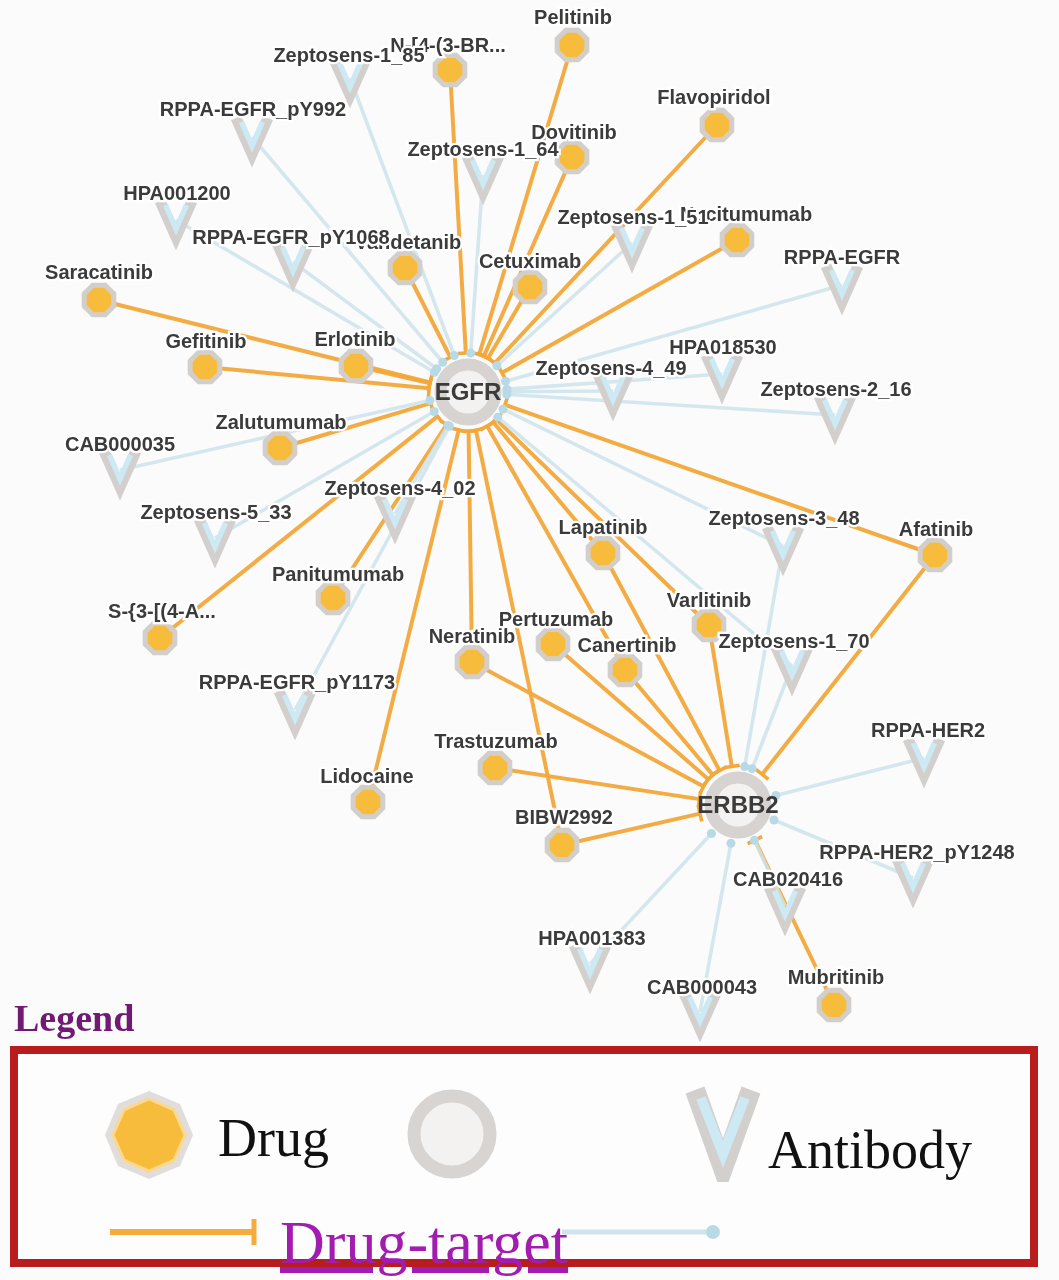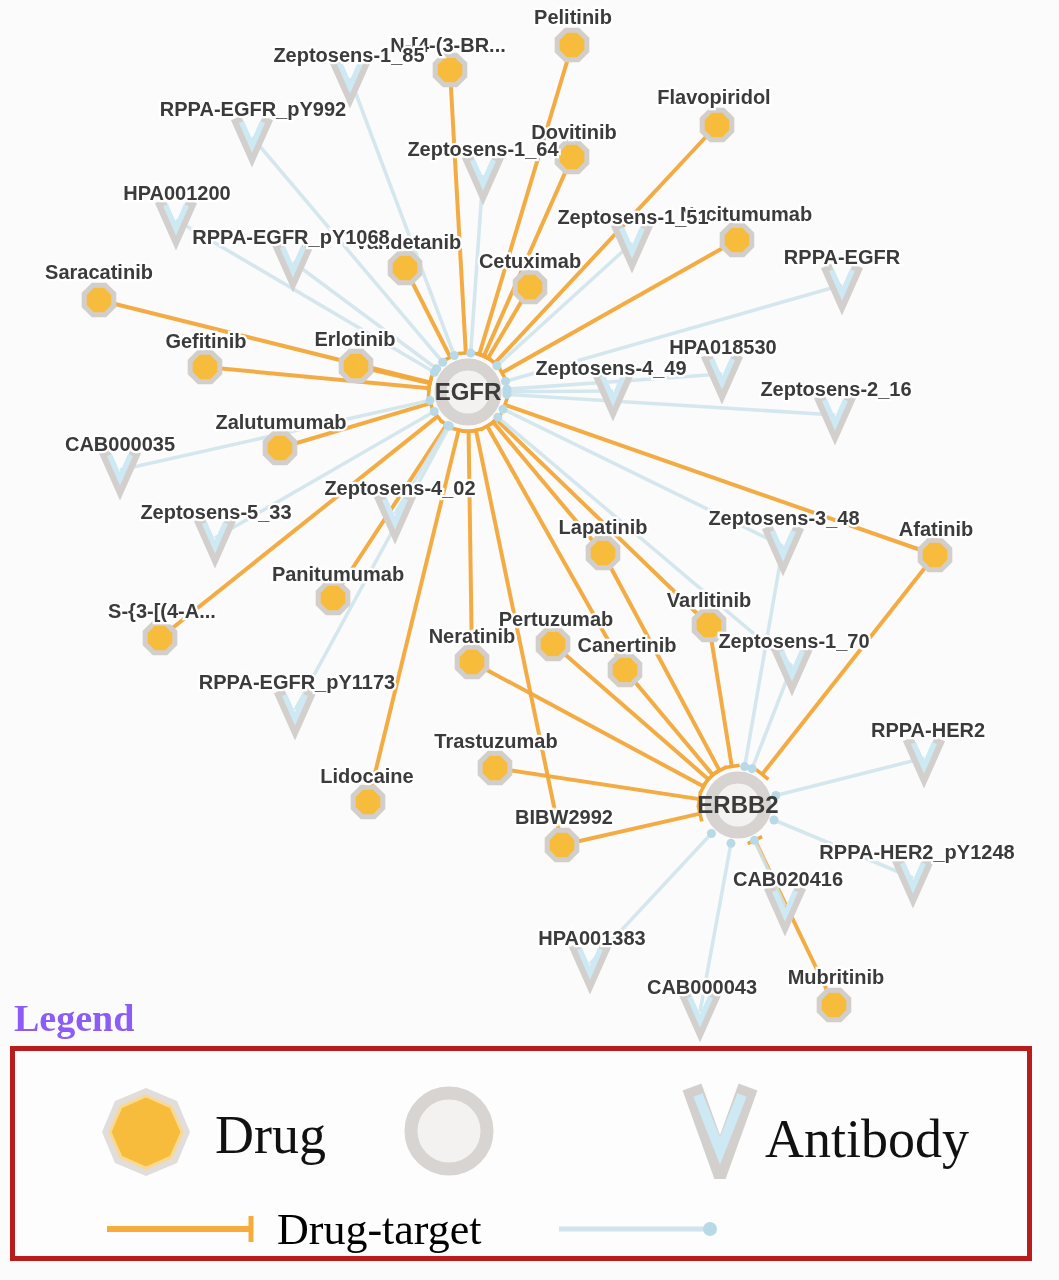--- a/index.html
+++ b/index.html
@@ -4,27 +4,27 @@
 <style>
   html,body{margin:0;padding:0;background:#fbfbfb;}
   .stage{position:relative;width:1059px;height:1280px;background:#fbfbfb;overflow:hidden;
          font-family:"Liberation Sans",sans-serif;}
   #graph{position:absolute;left:0;top:0;}
   .node-label{font-family:"Liberation Sans","DejaVu Sans",sans-serif;font-weight:700;font-size:20px;
               fill:#3b3b3b;stroke:#ffffff;stroke-width:4.5px;paint-order:stroke;text-anchor:middle;}
   .gene-label{font-family:"Liberation Sans","DejaVu Sans",sans-serif;font-weight:700;font-size:24px;
               fill:#3b3b3b;text-anchor:middle;}
   .legend-title{position:absolute;left:14px;top:996px;font-family:"Liberation Serif","DejaVu Serif",serif;
-                font-weight:700;font-size:38px;color:#8b5cf6;}
+                font-weight:700;font-size:38px;color:#701a75;}
   .legend-box{position:absolute;left:10px;top:1046px;width:1012px;height:205px;
-              border:5px solid #b91c1c;background:#fdfdfd;text-align:right;}
+              border:8px solid #b91c1c;background:#fdfdfd;text-align:right;}
   .legend-item-label{position:absolute;font-family:"Liberation Serif","DejaVu Serif",serif;
                      font-size:54px;color:#111;white-space:nowrap;}
   .legend-edge-label{position:absolute;font-family:"Liberation Serif","DejaVu Serif",serif;
-                     font-size:44px;color:#000000;white-space:nowrap;}
+                     font-size:62px;color:#a21caf;white-space:nowrap;text-decoration:underline;}
   .licon{position:absolute;}
 </style>
 </head>
 <body>
 
 <div class="stage">
   <svg id="graph" width="1059" height="1280" viewBox="0 0 1059 1280">
       <g>
         <line x1="572" y1="45" x2="479.1966900369859" y2="354.64181304967195" stroke="#F3A83B" stroke-width="4" opacity="0.95"></line>
         <line x1="450" y1="70" x2="465.82327412657537" y2="353.0607927087368" stroke="#F3A83B" stroke-width="4" opacity="0.95"></line>
@@ -305,21 +305,21 @@
     <div class="legend-item-label" style="left:200px;top:53px">Drug</div>
 
     <svg class="licon" style="left:386px;top:32px" width="96" height="96" viewBox="0 0 96 96">
       <circle cx="48" cy="48" r="38" fill="#f4f2f1" stroke="#d8d4d1" stroke-width="13"></circle>
     </svg>
 
     <svg class="licon" style="left:663px;top:22px" width="84" height="106" viewBox="0 0 84 106">
       <path d="M 14,14 L 42,92 L 70,14" fill="none" stroke="#d3cfcc" stroke-width="20"></path>
       <path d="M 20,22 L 42,78 L 64,22" fill="none" stroke="#cce9f4" stroke-width="10"></path>
     </svg>
-    <div class="legend-item-label" style="left:750px;top:57px">Antibody</div>
+    <div class="legend-item-label" style="left:750px;top:65px">Antibody</div>
 
     <svg class="licon" style="left:88px;top:162px" width="162" height="32" viewBox="0 0 162 32">
       <line x1="4" y1="16" x2="148" y2="16" stroke="#F5AC3C" stroke-width="6"></line>
       <line x1="148" y1="3" x2="148" y2="29" stroke="#F5AC3C" stroke-width="5"></line>
     </svg>
     <div class="legend-edge-label" style="left:262px;top:153px">Drug-target</div>
 
     <svg class="licon" style="left:540px;top:164px" width="170" height="28" viewBox="0 0 170 28">
       <line x1="4" y1="14" x2="152" y2="14" stroke="#cfe4ec" stroke-width="5"></line>
       <circle cx="155" cy="14" r="7" fill="#b8d9e6"></circle>

